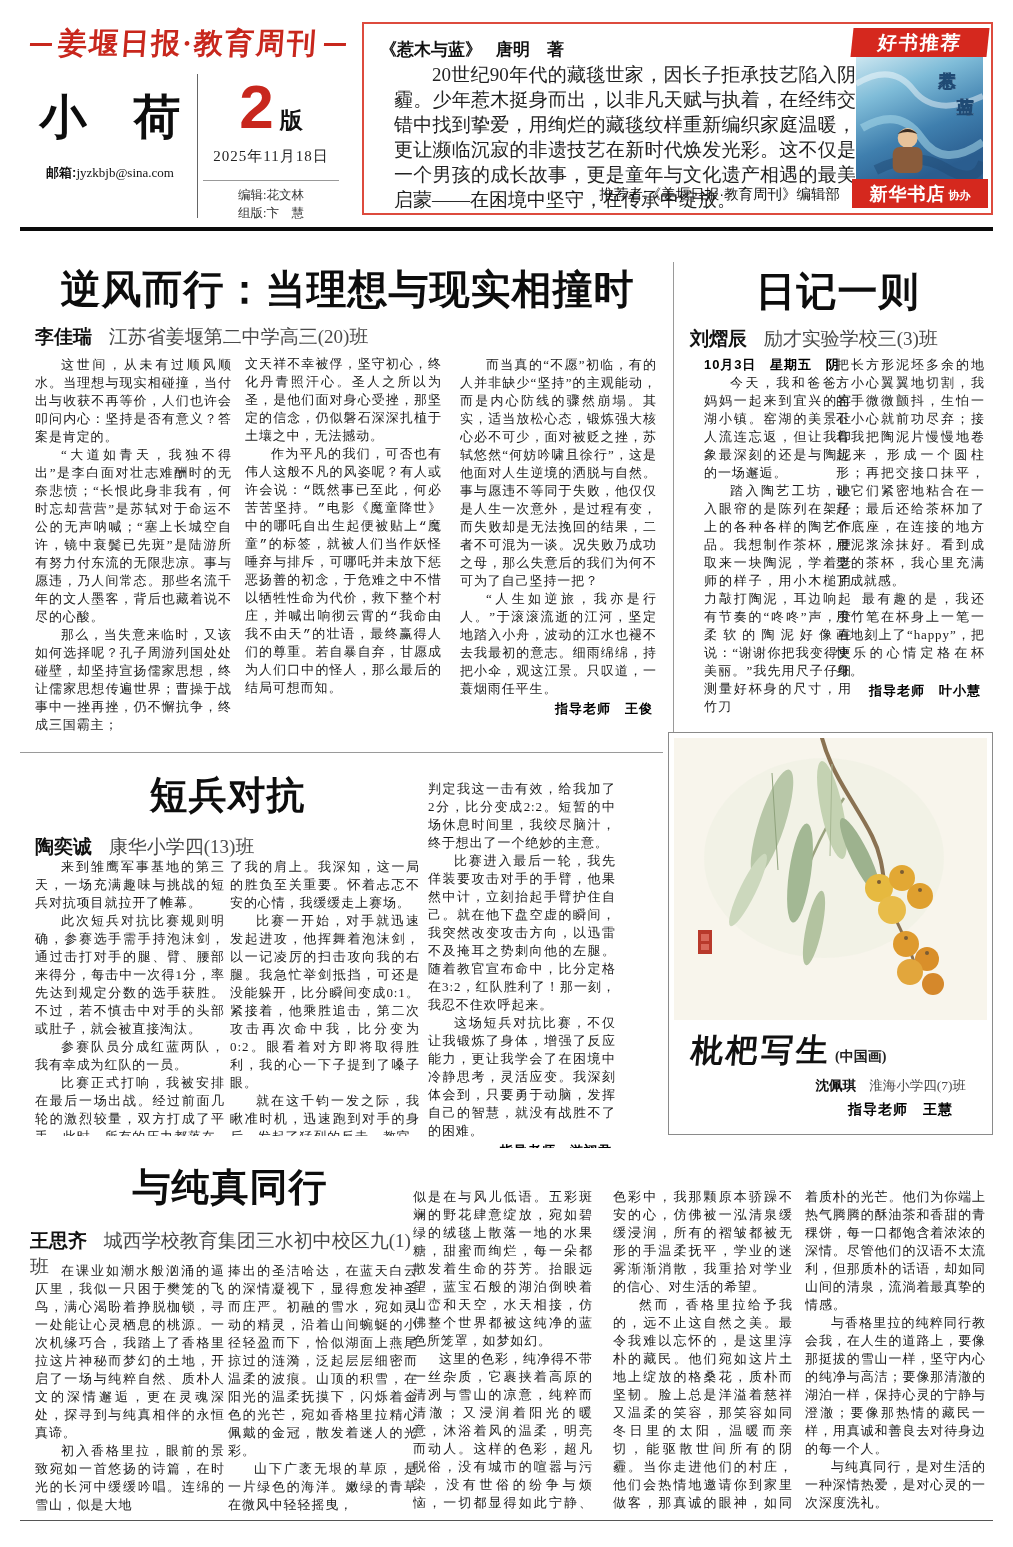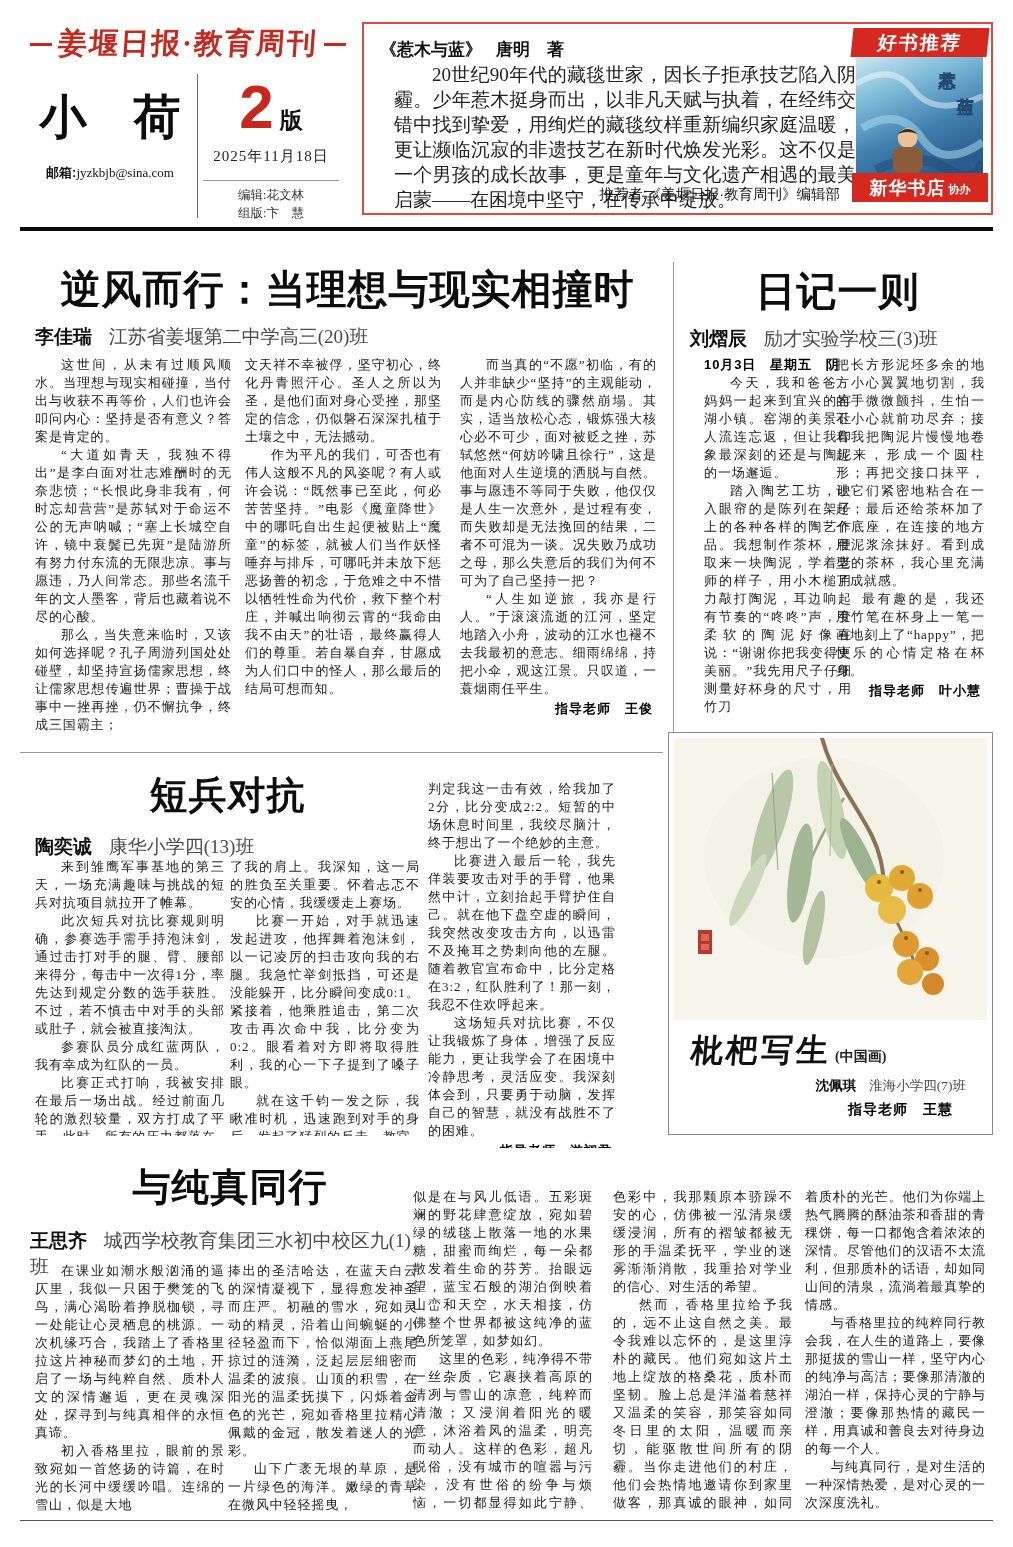--- a/index.html
+++ b/index.html
@@ -29,21 +29,21 @@
   .book-intro{left:394px;top:62px;width:462px;font-size:19px;line-height:25px;text-align:justify;
               text-indent:2em;color:#222;}
   .book-reco{left:378px;top:185px;width:462px;text-align:right;font-size:14.5px;font-weight:400;color:#111;
              font-family:"Liberation Sans","DejaVu Sans",sans-serif;}
   .cover-wrap{left:852px;top:28px;width:136px;height:180px;}
   .cover-art{position:absolute;left:4px;top:22px;right:5px;bottom:24px;}
   .cover-banner{position:absolute;left:0;right:0;height:29px;background:#d5281e;color:#fff;z-index:3;
                 display:flex;align-items:center;justify-content:center;
                 font-family:"Liberation Sans","DejaVu Sans",sans-serif;font-weight:800;}
   .cover-banner.top{top:0;font-size:19px;letter-spacing:2px;transform:skewX(-6deg);}
-  .cover-banner.bottom{bottom:6px;}
+  .cover-banner.bottom{bottom:0;}
   .cover-banner .big{font-size:18px;letter-spacing:1px;}
   .cover-banner .small{font-size:11px;margin-left:3px;margin-top:4px;}
   
   .black-rule{left:20px;top:227px;width:973px;height:4px;background:#0a0a0a;}
   .mid-rule{left:20px;top:752px;width:643px;height:1px;background:#9a9a9a;}
   .art-vline{left:673px;top:262px;width:1px;height:488px;background:#9a9a9a;}
   .bottom-rule{left:20px;top:1520px;width:973px;height:1px;background:#555;}
   
   .a-title{font-family:"Liberation Sans","DejaVu Sans",sans-serif;font-weight:800;color:#0d0d0d;
            text-align:center;letter-spacing:1px;}
@@ -58,21 +58,21 @@
   .b3{left:35px;top:834px;width:385px;}
   .b4{left:30px;top:1228px;width:395px;}
   .col{font-size:13px;line-height:18px;letter-spacing:0.9px;text-align:justify;overflow:hidden;color:#1b1b1b;}
   .col p{margin:0;padding:0;}
   .col p.ind{text-indent:2em;}
   .col p.tch{text-align:right;font-family:"Liberation Sans","DejaVu Sans",sans-serif;
              font-weight:800;letter-spacing:1px;padding-right:4px;margin-top:2px;color:#000;}
   .col p.date{font-family:"Liberation Sans","DejaVu Sans",sans-serif;font-weight:800;color:#000;}
   
   .a1c1{left:35px;top:356px;width:197px;height:392px;}
-  .a1c2{left:245px;top:356px;width:197px;height:392px;}
+  .a1c2{left:245px;top:356px;width:197px;height:392px;font-family:Liberation Mono, monospace;}
   .a1c3{left:460px;top:356px;width:197px;height:392px;}
   
   .dc1{left:682px;top:356px;width:148px;height:392px;margin-left:22px;}
   .dc2{left:836px;top:356px;width:149px;height:392px;}
   
   .uc1{left:35px;top:858px;width:190px;height:278px;}
   .uc2{left:230px;top:858px;width:190px;height:278px;}
   .uc3{left:428px;top:772px;width:188px;height:368px;margin-top:8px;}
   
   .cc1{left:35px;top:1262px;width:190px;height:252px;}

